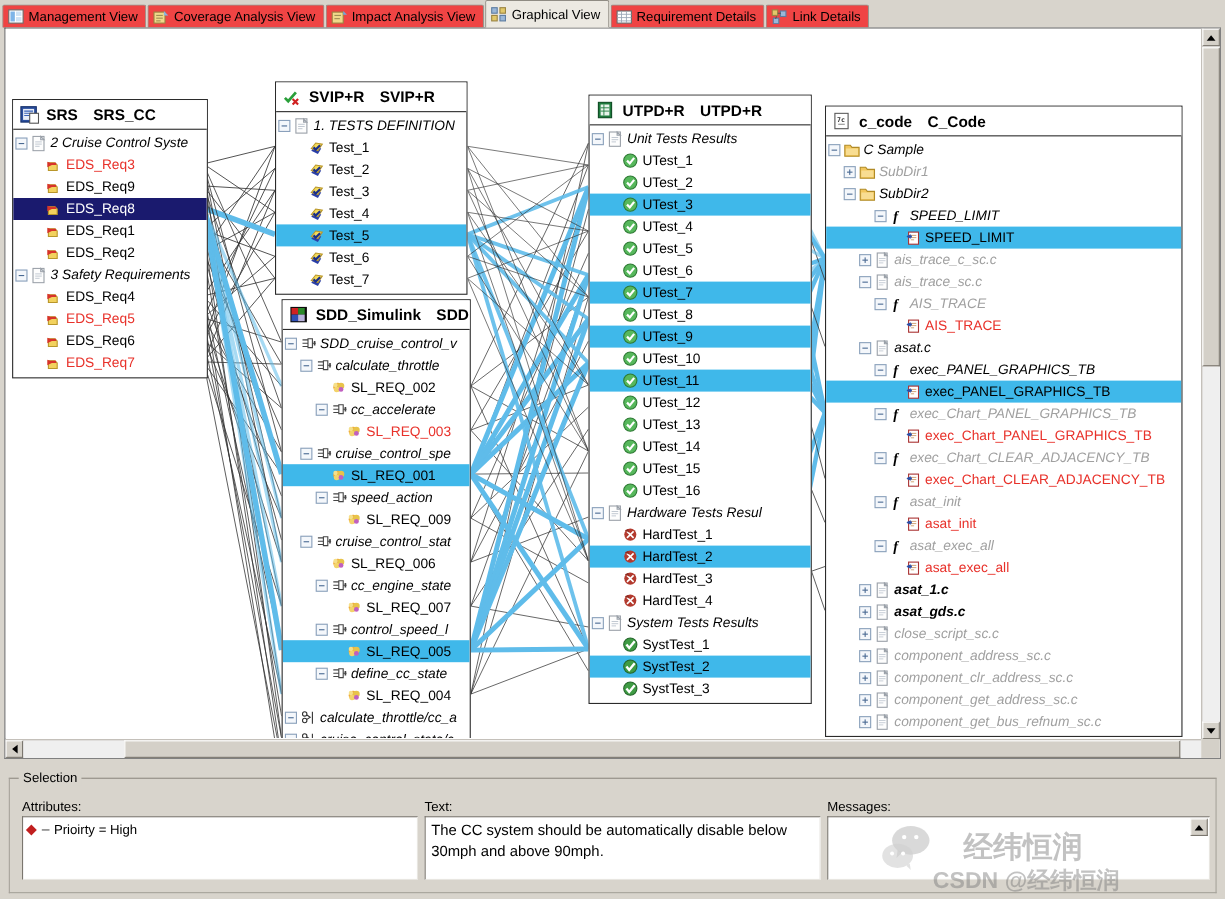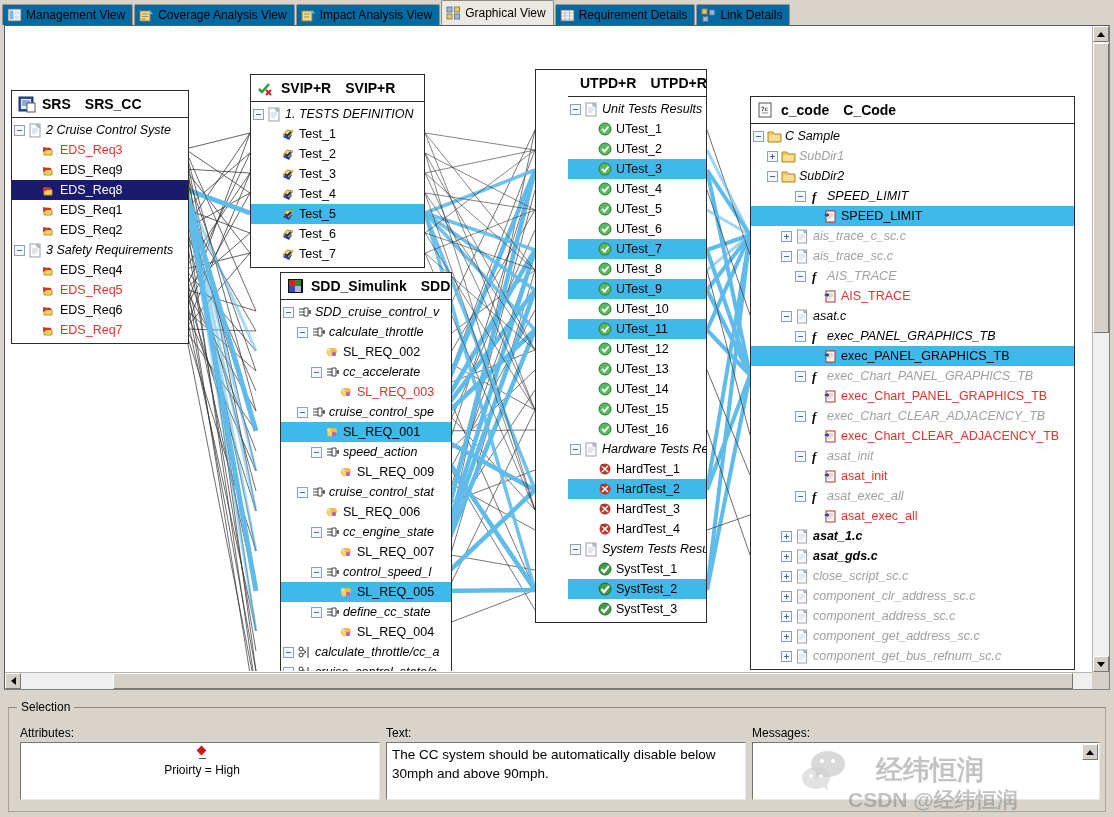--- a/index.html
+++ b/index.html
@@ -17,21 +17,21 @@
     position: absolute; left: 0; top: 0; width: 1114px; height: 25px;
     background: #d8d4cc;
     display: flex; align-items: flex-end;
     padding-left: 2px;
   }
   .tab {
     height: 21px;
     display: flex; align-items: center; gap: 4px;
     padding: 0 7px 0 4px;
     font-size: 12px; color: #000;
-    background: #0369a1;
+    background: #ef4444;
     border: 1px solid #9a968e;
     border-bottom: none;
     border-radius: 2px 2px 0 0;
     margin-right: 1px;
     white-space: nowrap;
   }
   .tab.active {
     background: #ece9e2; height: 25px;
     border-color: #8f8b83;
     position: relative; z-index: 3;
@@ -137,21 +137,21 @@
     position: absolute; left: 9px; top: 0; background: #d8d4cc;
     padding: 0 4px; font-size: 12px; color: #000; z-index: 2;
   }
   .field-label { position: absolute; font-size: 12px; color: #000; }
   .field-box {
     position: absolute; background: #fff;
     border: 1px solid #7a766e;
     border-right-color: #e8e6e1; border-bottom-color: #e8e6e1;
     font-size: 13px; color: #000; overflow: hidden;
   }
-  .attr-row { display: flex; align-items: center; gap: 4px; padding: 4px 0 0 4px; font-size: 12px; flex-direction: column; }
+  .attr-row { display: flex; align-items: center; gap: 4px; padding: 4px 0 0 4px; font-size: 12px; }
   .diamond {
     width: 7px; height: 7px; background: #c11f1f; transform: rotate(45deg);
     flex: 0 0 7px; margin-right: 2px;
   }
   .dash { width: 7px; height: 1px; background: #555; }
   .txtline { padding: 2px 0 0 5px; font-size: 13.5px; line-height: 19px; }
   .msg-sb {
     position: absolute; right: 1px; top: 1px; width: 16px; height: 16px;
     background: #d4d0c8; border: 1px solid #fff;
     border-right-color: #7a766e; border-bottom-color: #7a766e;
@@ -574,21 +574,21 @@
               <svg class="ico" viewBox="0 0 15 15">
                 <path d="M2 10l3-4 6 2-3 5z" fill="#2a3fa8"></path>
                 <path d="M2 8l4-5 6 1-4 6z" fill="#f3da5a" stroke="#b9962a"></path>
                 <path d="M4 7l2 2 4-4" stroke="#1a2f8a" stroke-width="2" fill="none"></path>
               </svg>
               <span class="lbl ">Test_7</span>
             </div>
           </div>
       </div>
 
-      <div class="panel" style="left:251px; top:246px; width:172px;margin-left:24px;">
+      <div class="panel" style="left:251px; top:246px; width:172px;">
         <div class="panel-head">
           <svg class="panel-ico" width="18" height="17" viewBox="0 0 18 17">
             <rect x="1" y="1" width="15" height="14" fill="#0c0c0c"></rect>
             <rect x="2" y="2" width="6" height="6" fill="#cf2222"></rect>
             <rect x="8" y="2" width="6" height="6" fill="#2b8a2b"></rect>
             <rect x="2" y="8" width="6" height="6" fill="#2f4fb5"></rect>
             <rect x="8" y="8" width="6" height="6" fill="#b9b2dc"></rect>
           </svg>
           <span>SDD_Simulink</span>
           <span class="t2">SDD</span>
@@ -807,21 +807,21 @@
                 <circle cx="4" cy="4" r="2" fill="none" stroke="#333"></circle>
                 <circle cx="4" cy="10" r="2" fill="none" stroke="#333"></circle>
                 <path d="M6 5l3 2-3 2" stroke="#333" fill="none"></path>
                 <path d="M11 2v11" stroke="#333"></path>
               </svg>
               <span class="lbl it">cruise_control_state/c</span>
             </div>
           </div>
       </div>
 
-      <div class="panel" style="left:530px; top:43px; width:172px;padding-left:32px;">
+      <div class="panel" style="left:530px; top:60px; width:203px;">
         <div class="panel-head">
           <svg class="panel-ico" width="18" height="17" viewBox="0 0 18 17">
             <rect x="2" y="1" width="12" height="14" fill="#1d7a3c" stroke="#0e4a23"></rect>
             <rect x="4" y="3" width="8" height="10" fill="#e7f3ea"></rect>
             <path d="M4 6h8M4 9h8M7 3v10" stroke="#1d7a3c" stroke-width=".8"></path>
           </svg>
           <span>UTPD+R</span>
           <span class="t2">UTPD+R</span>
         </div>
         <div class="panel-body">
@@ -1301,31 +1301,31 @@
               <span class="lbl it gray">close_script_sc.c</span>
             </div>
             <div class="row">
               <span class="indent" style="width: 28px;"></span>
               <span class="expander plus"></span>
               <svg class="ico" viewBox="0 0 15 15">
                 <rect x="2.5" y="1" width="9" height="13" fill="#fdfdfd" stroke="#9aa0a8"></rect>
                 <path d="M9 1l2.5 2.5H9z" fill="#e2e8f0" stroke="#9aa0a8"></path>
                 <path d="M4 6h6M4 8h6M4 10h4" stroke="#c2cad3" stroke-width=".8"></path>
               </svg>
-              <span class="lbl it gray">component_clr_address_sc.c</span>
+              <span class="lbl it gray">component_address_sc.c</span>
             </div>
             <div class="row">
               <span class="indent" style="width: 28px;"></span>
               <span class="expander plus"></span>
               <svg class="ico" viewBox="0 0 15 15">
                 <rect x="2.5" y="1" width="9" height="13" fill="#fdfdfd" stroke="#9aa0a8"></rect>
                 <path d="M9 1l2.5 2.5H9z" fill="#e2e8f0" stroke="#9aa0a8"></path>
                 <path d="M4 6h6M4 8h6M4 10h4" stroke="#c2cad3" stroke-width=".8"></path>
               </svg>
-              <span class="lbl it gray">component_address_sc.c</span>
+              <span class="lbl it gray">component_clr_address_sc.c</span>
             </div>
             <div class="row">
               <span class="indent" style="width: 28px;"></span>
               <span class="expander plus"></span>
               <svg class="ico" viewBox="0 0 15 15">
                 <rect x="2.5" y="1" width="9" height="13" fill="#fdfdfd" stroke="#9aa0a8"></rect>
                 <path d="M9 1l2.5 2.5H9z" fill="#e2e8f0" stroke="#9aa0a8"></path>
                 <path d="M4 6h6M4 8h6M4 10h4" stroke="#c2cad3" stroke-width=".8"></path>
               </svg>
               <span class="lbl it gray">component_get_address_sc.c</span>

